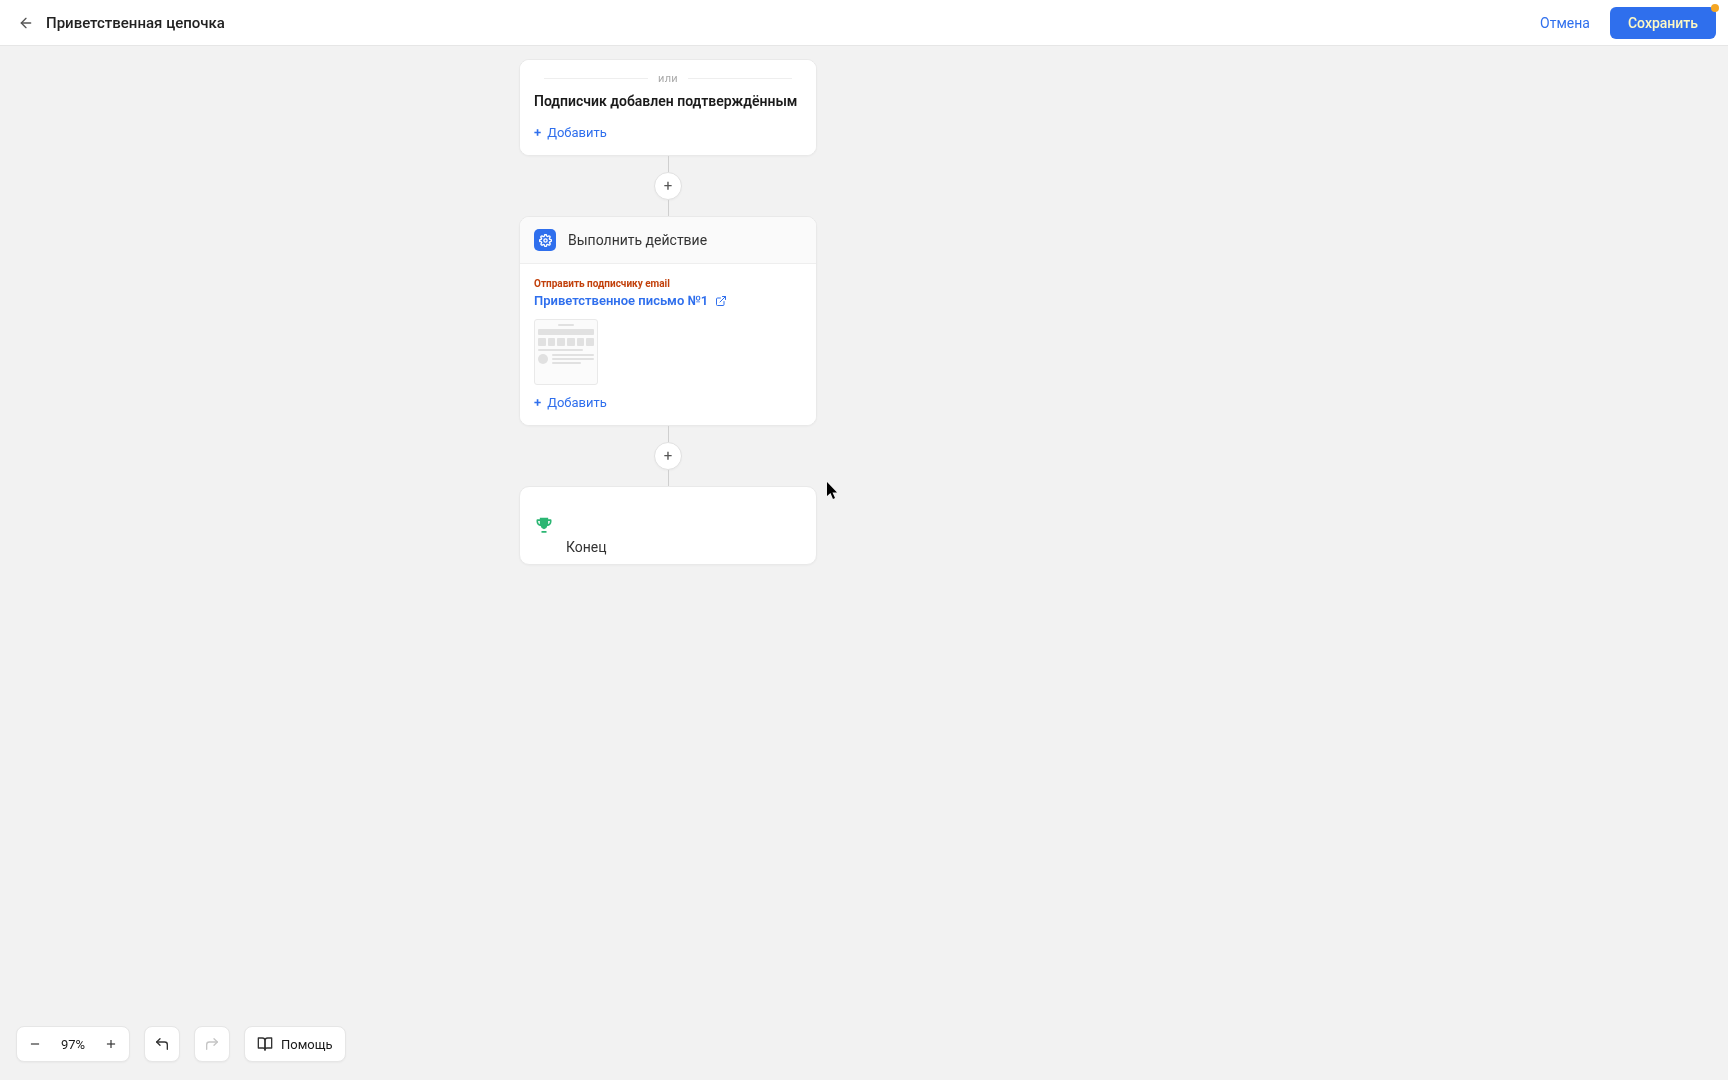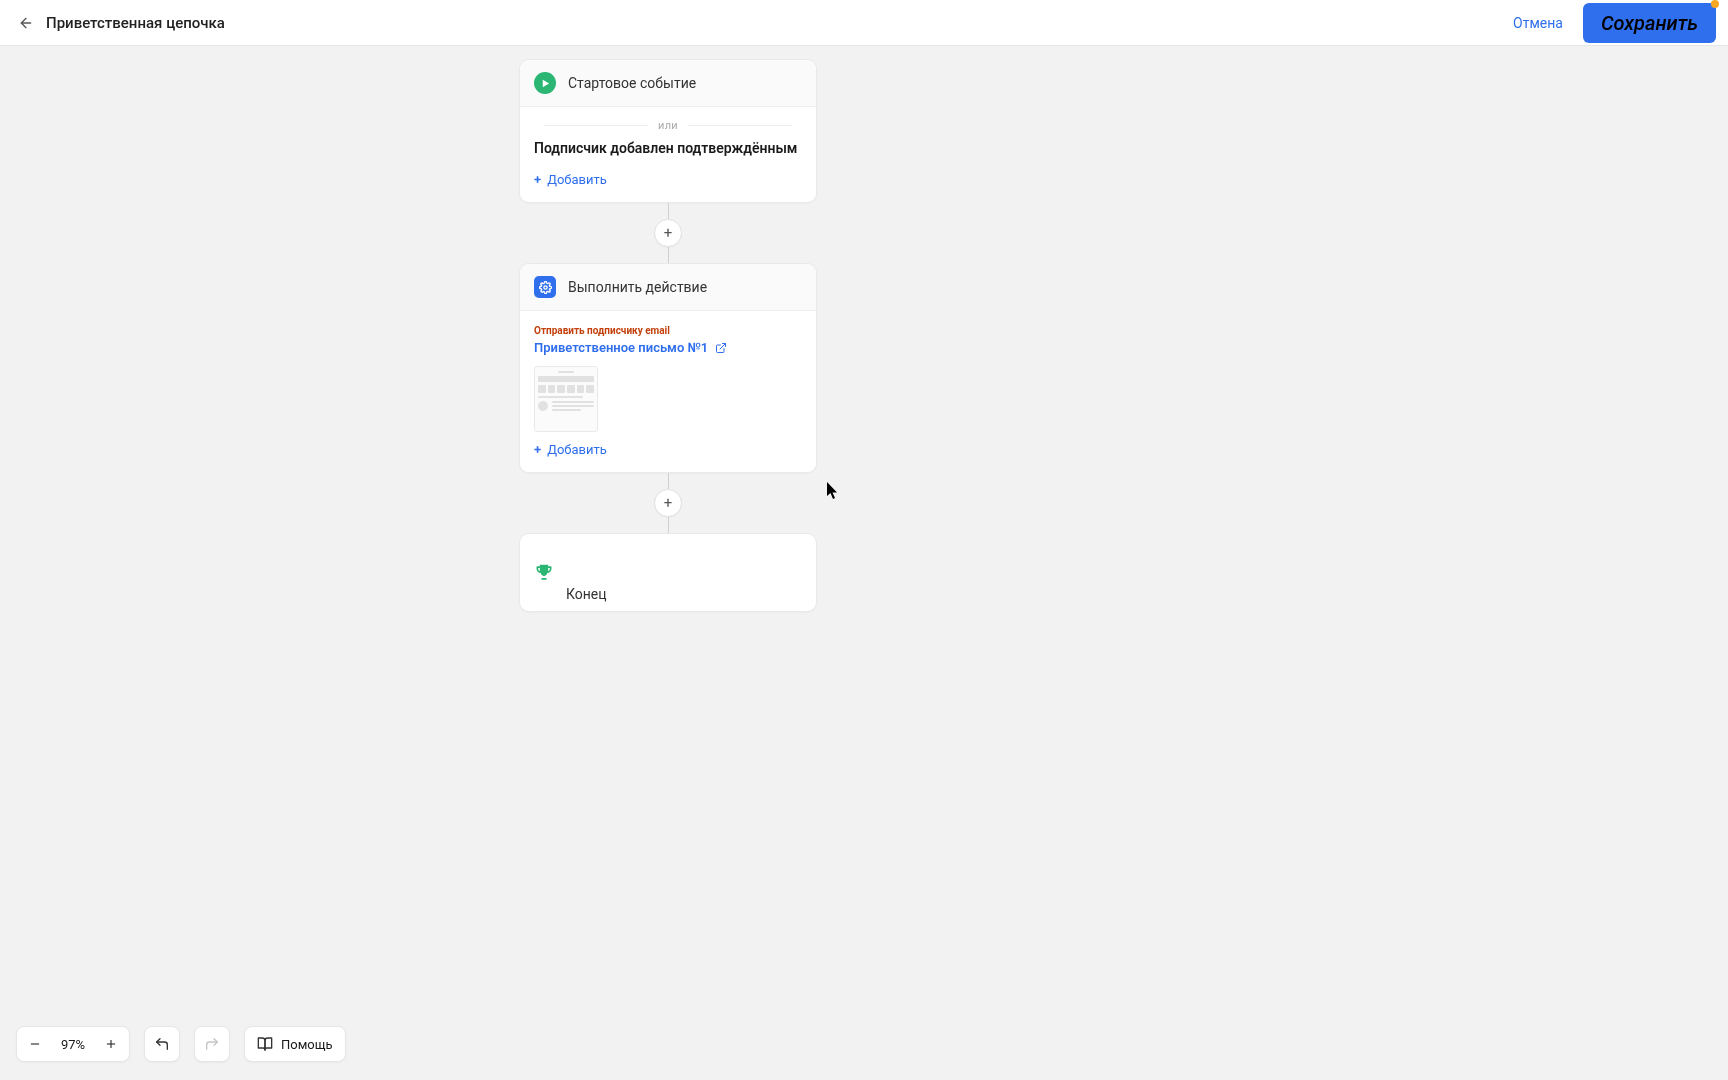--- a/index.html
+++ b/index.html
@@ -40,27 +40,26 @@
   .btn-text-primary {
     color: #2f6fed;
     font-size: 14px;
     padding: 8px 14px;
     border-radius: 6px;
     cursor: pointer;
   }
   .btn-solid-primary {
     position: relative;
     background: #2f6fed;
-    color: #000000;
-    font-size: 20px;
+    color: #fef9c3;
+    font-size: 14px;
     font-weight: 500;
     padding: 8px 18px;
     border-radius: 6px;
     cursor: pointer;
-    font-style: italic;
   }
   .status-dot {
     position: absolute;
     top: -3px; right: -3px;
     width: 8px; height: 8px;
     background: #f5a623;
     border-radius: 50%;
   }
 
   
@@ -274,28 +273,20 @@
       <span class="status-dot"></span>
     </div>
   </div>
 </div>
 
 <div class="canvas">
 
   <div class="flow-col">
 
     <div class="card">
-      <div class="card-header">
-        <span class="icon-circle icon-green">
-          <svg width="11" height="11" viewBox="0 0 24 24" fill="#fff">
-              <polygon points="6 4 20 12 6 20"></polygon>
-            </svg>
-        </span>
-        <span class="title">Стартовое событие</span>
-      </div>
       <div class="card-body">
         <div class="or-sep">или</div>
         <div class="event-line">Подписчик добавлен подтверждённым</div>
         <div class="add-link">
           <span class="plus">+</span>
           <span>Добавить</span>
         </div>
       </div>
     </div>
 

